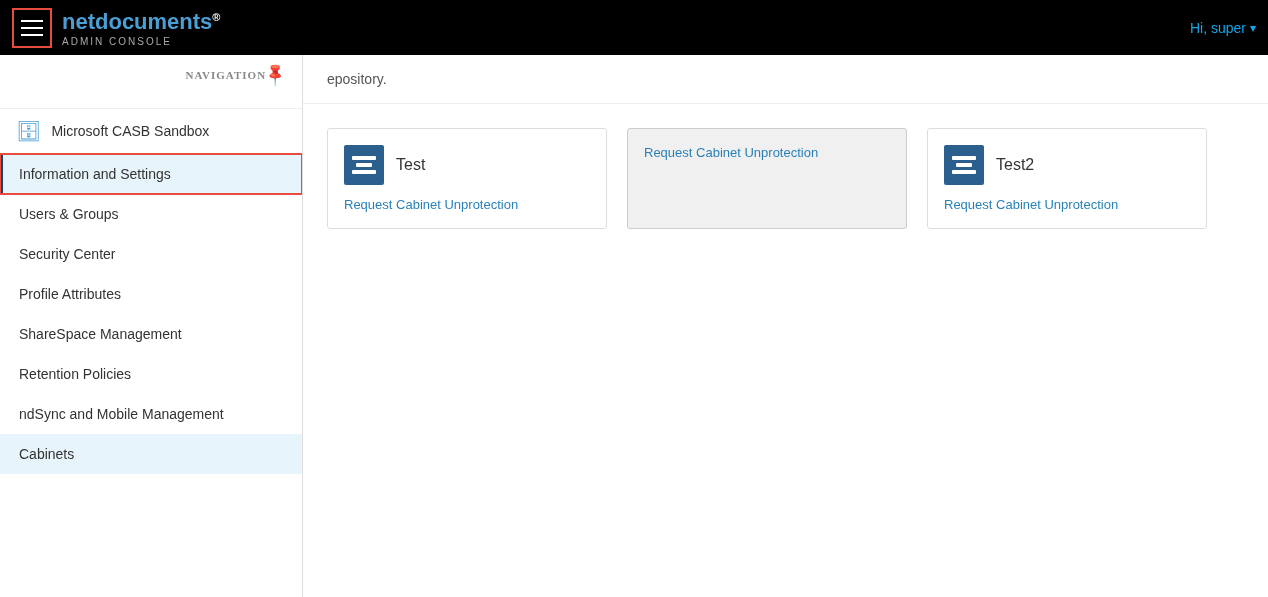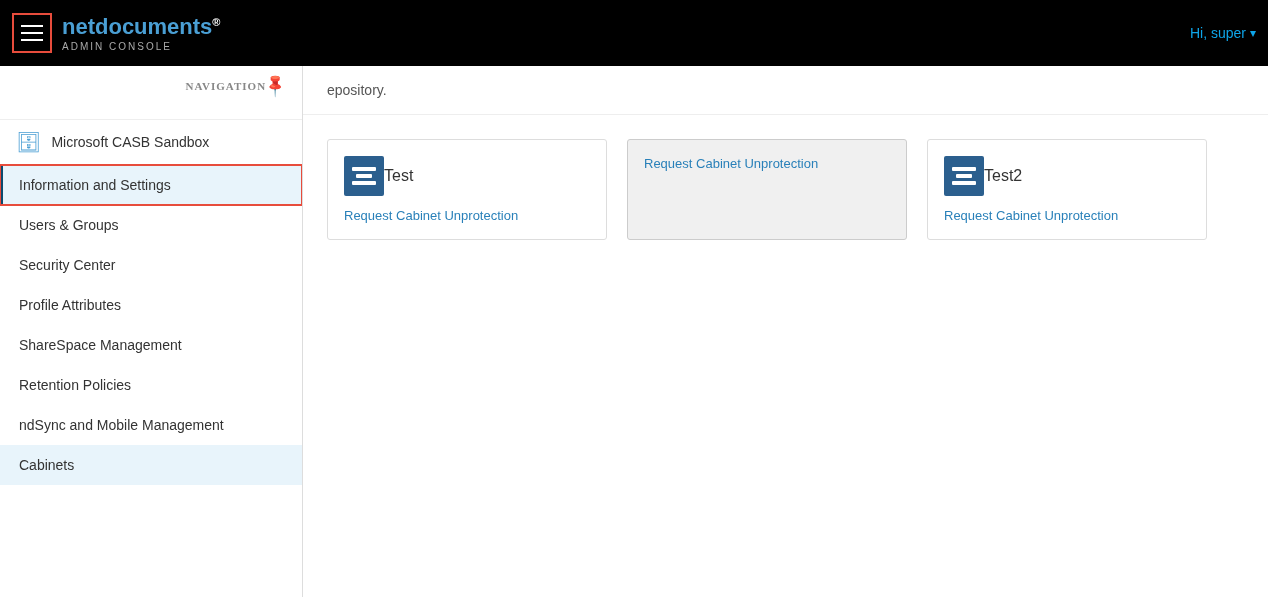--- a/index.html
+++ b/index.html
@@ -1,21 +1,21 @@
 <!DOCTYPE html>
 <html><head>
   <meta charset="utf-8">
   <style>
     * { margin: 0; padding: 0; box-sizing: border-box; }
     body { font-family: Arial, sans-serif; font-size: 14px; background: #fff; overflow: hidden; }
 
     
     .header {
       background: #000;
-      height: 66px;
+      height: 55px;
       display: flex;
       align-items: center;
       padding: 0 12px;
       position: relative;
     }
     .hamburger-btn {
       width: 40px;
       height: 40px;
       background: transparent;
       border: 2px solid #e74c3c;
@@ -168,20 +168,21 @@
       gap: 12px;
       cursor: pointer;
     }
     .cabinet-card.highlighted {
       background: #f0f0f0;
       border-color: #ccc;
     }
     .cabinet-card-top {
       display: flex;
       align-items: center;
+      gap: 12px;
     }
     .cabinet-icon {
       width: 40px;
       height: 40px;
       background: #2b5f8e;
       display: flex;
       flex-direction: column;
       justify-content: center;
       align-items: center;
       gap: 3px;

